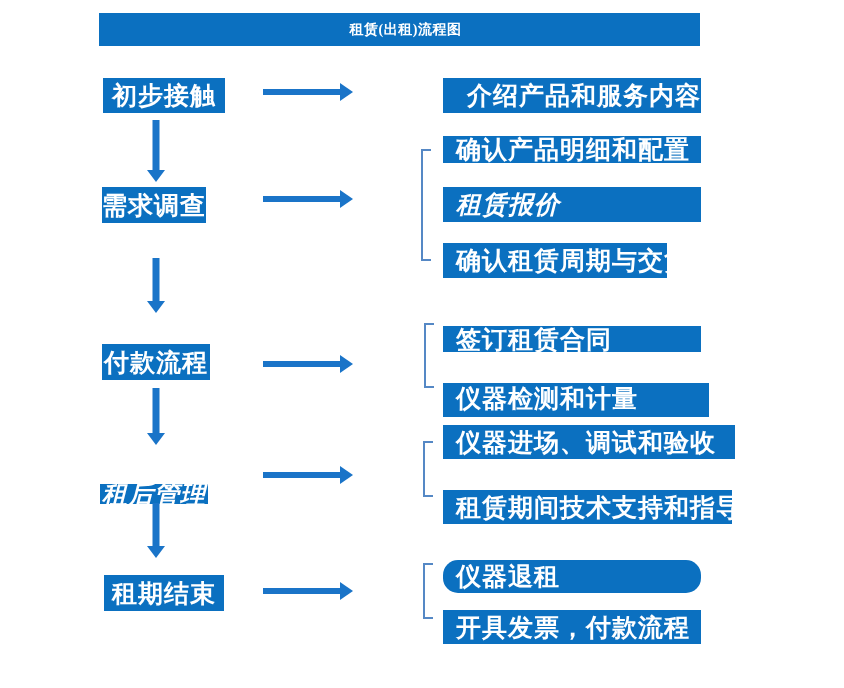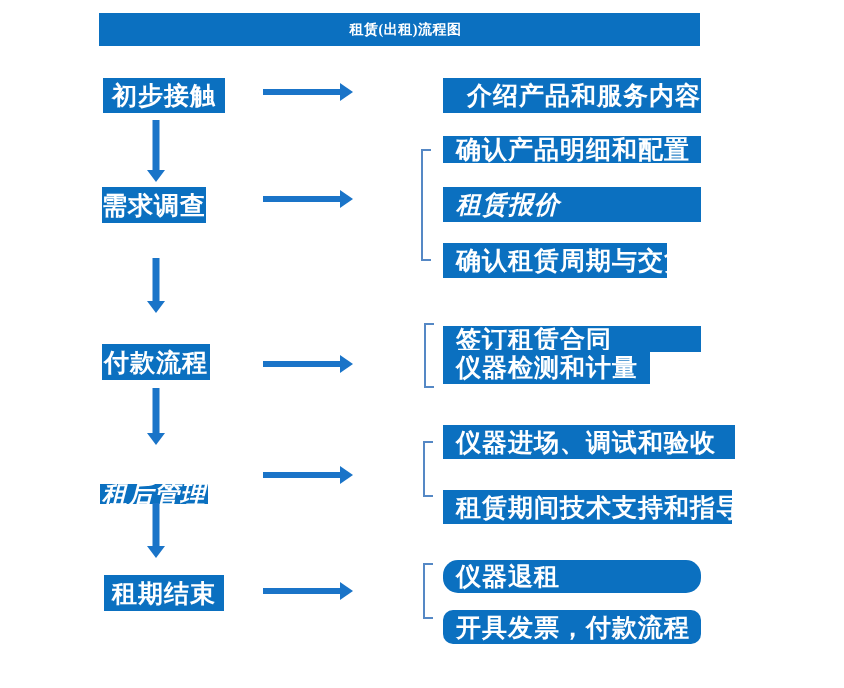--- a/index.html
+++ b/index.html
@@ -120,19 +120,19 @@
 <div class="abs bracket" style="left:423px;top:441px;height:56px;"></div>
 <div class="abs bracket" style="left:423px;top:563px;height:56px;"></div>
 
 <div class="abs blue-box output-box" style="left:443px;top:78px;width:258px;height:35px;padding-left:24px;">介绍产品和服务内容</div>
 
 <div class="abs blue-box output-box" style="left:443px;top:136px;width:258px;height:27px;">确认产品明细和配置</div>
 <div class="abs blue-box output-box" style="left:443px;top:187px;width:258px;height:35px;font-style:italic;">租赁报价</div>
 <div class="abs blue-box output-box" style="left:443px;top:243px;width:224px;height:35px;">确认租赁周期与交货时间</div>
 
 <div class="abs blue-box output-box" style="left:443px;top:314px;width:258px;height:26px;margin-top:12px;">签订租赁合同</div>
-<div class="abs blue-box output-box" style="left:443px;top:350px;width:207px;height:34px;">仪器检测和计量</div>
+<div class="abs blue-box output-box" style="left:443px;top:383px;width:266px;height:34px;font-family:Liberation Mono, monospace;">仪器检测和计量</div>
 
 <div class="abs blue-box output-box" style="left:443px;top:425px;width:292px;height:34px;">仪器进场、调试和验收</div>
 <div class="abs blue-box output-box" style="left:443px;top:490px;width:289px;height:34px;">租赁期间技术支持和指导</div>
 
 <div class="abs blue-box output-box" style="left:443px;top:560px;width:258px;height:33px;border-radius:15px;">仪器退租</div>
-<div class="abs blue-box output-box" style="left:443px;top:610px;width:258px;height:34px;border-radius:10px;">开具发票，付款流程</div>
+<div class="abs blue-box output-box" style="left:443px;top:610px;width:258px;height:34px;">开具发票，付款流程</div>
 
 </body></html>

